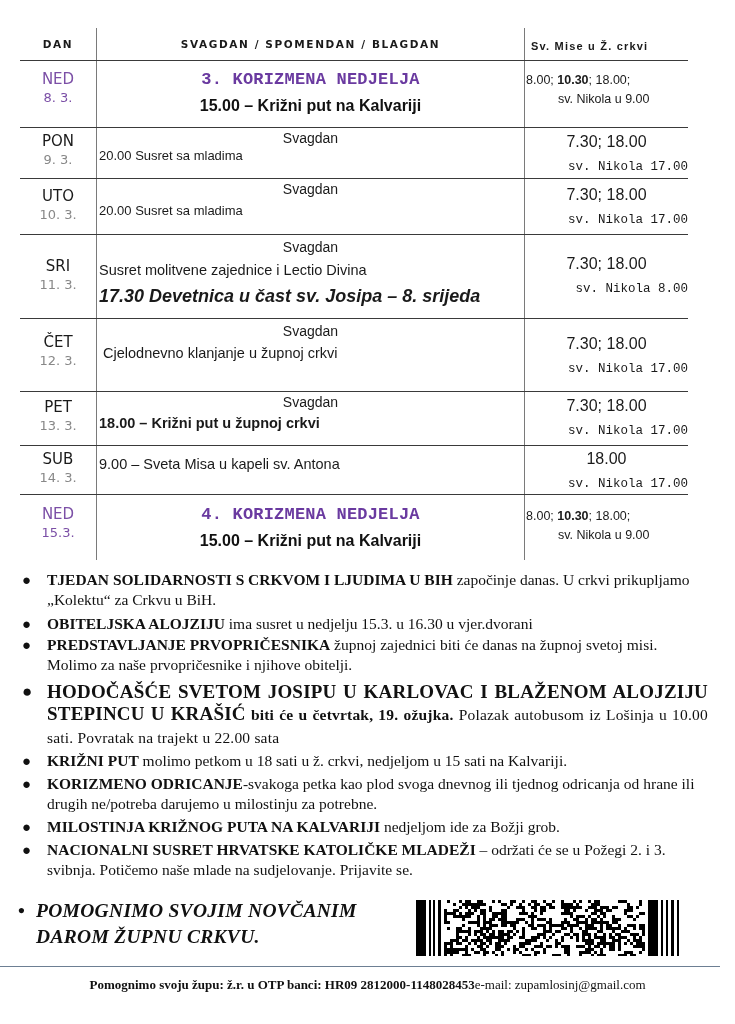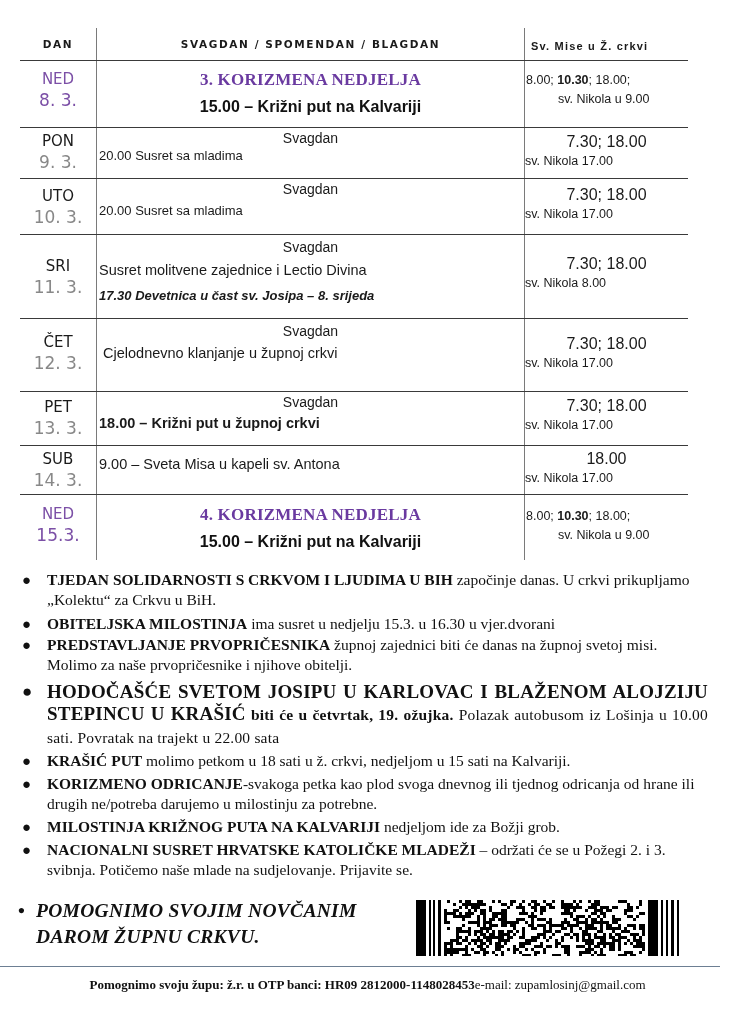--- a/index.html
+++ b/index.html
@@ -11,34 +11,34 @@
   .vline { position: absolute; width: 1px; background: #7a7a7a; }
   .hline { position: absolute; left: 0; height: 1px; background: #3a3a3a; }
 
   .hdr { position: absolute; top: 0; height: 32px; display: flex; align-items: center; justify-content: center;
          font-family: "DejaVu Sans", sans-serif; font-weight: bold; font-size: 10.5px; letter-spacing: 1.6px; color: #1a1a1a; }
   .hdr.mass { font-size: 11px; letter-spacing: 1.2px; justify-content: flex-start; padding-left: 6px; }
 
   .row { position: absolute; left: 0; width: 668px; }
   .day { position: absolute; left: 0; width: 76px; text-align: center; font-family: "DejaVu Sans", sans-serif; }
   .day .dn { font-size: 15px; color: #1a1a1a; }
-  .day .dd { font-size: 17px; color: #888; margin-top: 2px; }
+  .day .dd { font-size: 13px; color: #888; margin-top: 2px; }
   .day.sun .dn, .day.sun .dd { color: #7b4fa6; }
 
   .mid { position: absolute; left: 77px; width: 427px; font-family: "Liberation Sans", sans-serif; font-size: 14px; color: #1a1a1a; }
   .mid .center { text-align: center; }
   .mid .l { padding-left: 2px; }
   .mid .b { font-weight: bold; }
   .mid .bi { font-weight: bold; font-style: italic; }
-  .sunday-title { text-align: center; font-family: Liberation Serif, serif; font-weight: bold; font-size: 17px; color: #6a3aa0; letter-spacing: 0.2px; }
+  .sunday-title { text-align: center; font-family: Liberation Mono, monospace; font-weight: bold; font-size: 17px; color: #6a3aa0; letter-spacing: 0.2px; }
   .sunday-sub { text-align: center; font-family: "Liberation Sans", sans-serif; font-weight: bold; font-size: 16px; color: #111; margin-top: 8px; }
 
   .mass { position: absolute; left: 505px; width: 163px; font-family: "Liberation Sans", sans-serif; color: #1a1a1a; }
   .mass .big { text-align: center; font-size: 16px; }
-  .mass .small { text-align: left; font-size: 12.5px; margin-top: 3px; }
+  .mass .small { text-align: right; font-size: 12.5px; margin-top: 9px; font-family: Liberation Mono, monospace; }
   .mass .sun1 { font-size: 12.5px; padding-left: 1px; }
   .mass .sun2 { font-size: 12.5px; padding-left: 1px; margin-top: 5px; margin-left: 32px; }
   .mass .sun1 b { font-weight: bold; }
 
   
   .notices { position: absolute; left: 18px; top: 570px; width: 700px; font-family: "Liberation Serif", serif; font-size: 15.5px; line-height: 20px; color: #111; }
   .notice { position: relative; padding-left: 29px; padding-right: 10px; }
   .notice .bullet { position: absolute; left: 4px; top: 0; font-size: 15px; }
   .notice b { font-weight: bold; }
   .notice.big { font-size: 19px; line-height: 22px; letter-spacing: 0.2px; }
@@ -124,21 +124,21 @@
   </div>
 
   <div class="row" style="top:207px; height:83px;">
     <div class="day" style="top:22px;">
       <div class="dn">SRI</div>
       <div class="dd">11. 3.</div>
     </div>
     <div class="mid" style="top:2px; line-height:26px;">
       <div class="center" style="line-height:20px;">Svagdan</div>
       <div class="l" style="font-size:14.5px;">Susret molitvene zajednice i Lectio Divina</div>
-      <div class="l bi" style="font-size:13px;">17.30 Devetnica u čast sv. Josipa – 8. srijeda</div>
+      <div class="l bi" style="font-size:18px;">17.30 Devetnica u čast sv. Josipa – 8. srijeda</div>
     </div>
     <div class="mass" style="top:20px;">
       <div class="big">7.30; 18.00</div>
       <div class="small">sv. Nikola  8.00</div>
     </div>
   </div>
 
   <div class="row" style="top:291px; height:72px;">
     <div class="day" style="top:14px;text-align:center;">
       <div class="dn">ČET</div>
@@ -199,33 +199,33 @@
   </div>
 </div>
 
 <div class="notices">
   <div class="notice" style="margin-bottom:4px;">
     <span class="bullet">●</span>
     <b>TJEDAN SOLIDARNOSTI S CRKVOM I LJUDIMA U BIH</b><span> započinje danas. U crkvi prikupljamo „Kolektu“ za Crkvu u BiH.</span>
   </div>
   <div class="notice" style="margin-bottom:1px;">
     <span class="bullet">●</span>
-    <b>OBITELJSKA MILOSTINJA</b><span> ima susret u nedjelju 15.3. u 16.30 u vjer.dvorani</span>
+    <b>OBITELJSKA ALOJZIJU</b><span> ima susret u nedjelju 15.3. u 16.30 u vjer.dvorani</span>
   </div>
   <div class="notice" style="margin-bottom:6px;">
     <span class="bullet">●</span>
     <b>PREDSTAVLJANJE PRVOPRIČESNIKA</b><span> župnoj zajednici biti će danas na župnoj svetoj misi.  Molimo za naše prvopričesnike i njihove obitelji.</span>
   </div>
   <div class="notice big" style="text-align:justify; margin-bottom:2px;">
     <span class="bullet" style="font-size:17px;">●</span>
     <b>HODOČAŠĆE SVETOM JOSIPU U KARLOVAC I BLAŽENOM ALOJZIJU STEPINCU U KRAŠIĆ</b><b class="after"> biti će u četvrtak, 19. ožujka.</b><span class="after" style="font-weight:normal;">  Polazak autobusom iz Lošinja u 10.00 sati. Povratak na trajekt u 22.00 sata</span>
   </div>
   <div class="notice" style="margin-bottom:3px;">
     <span class="bullet">●</span>
-    <b>KRAŠIĆ  PUT</b><span> molimo petkom u 18 sati u ž. crkvi, nedjeljom u 15 sati na Kalvariji.</span>
+    <b>KRIŽNI  PUT</b><span> molimo petkom u 18 sati u ž. crkvi, nedjeljom u 15 sati na Kalvariji.</span>
   </div>
   <div class="notice" style="margin-bottom:3px;">
     <span class="bullet">●</span>
     <b>KORIZMENO ODRICANJE</b><span>-svakoga petka kao plod svoga dnevnog ili tjednog odricanja od hrane ili drugih ne/potreba darujemo u milostinju za potrebne.</span>
   </div>
   <div class="notice" style="margin-bottom:3px;">
     <span class="bullet">●</span>
     <b>MILOSTINJA KRIŽNOG PUTA NA KALVARIJI</b><span> nedjeljom ide za Božji grob.</span>
   </div>
   <div class="notice">

